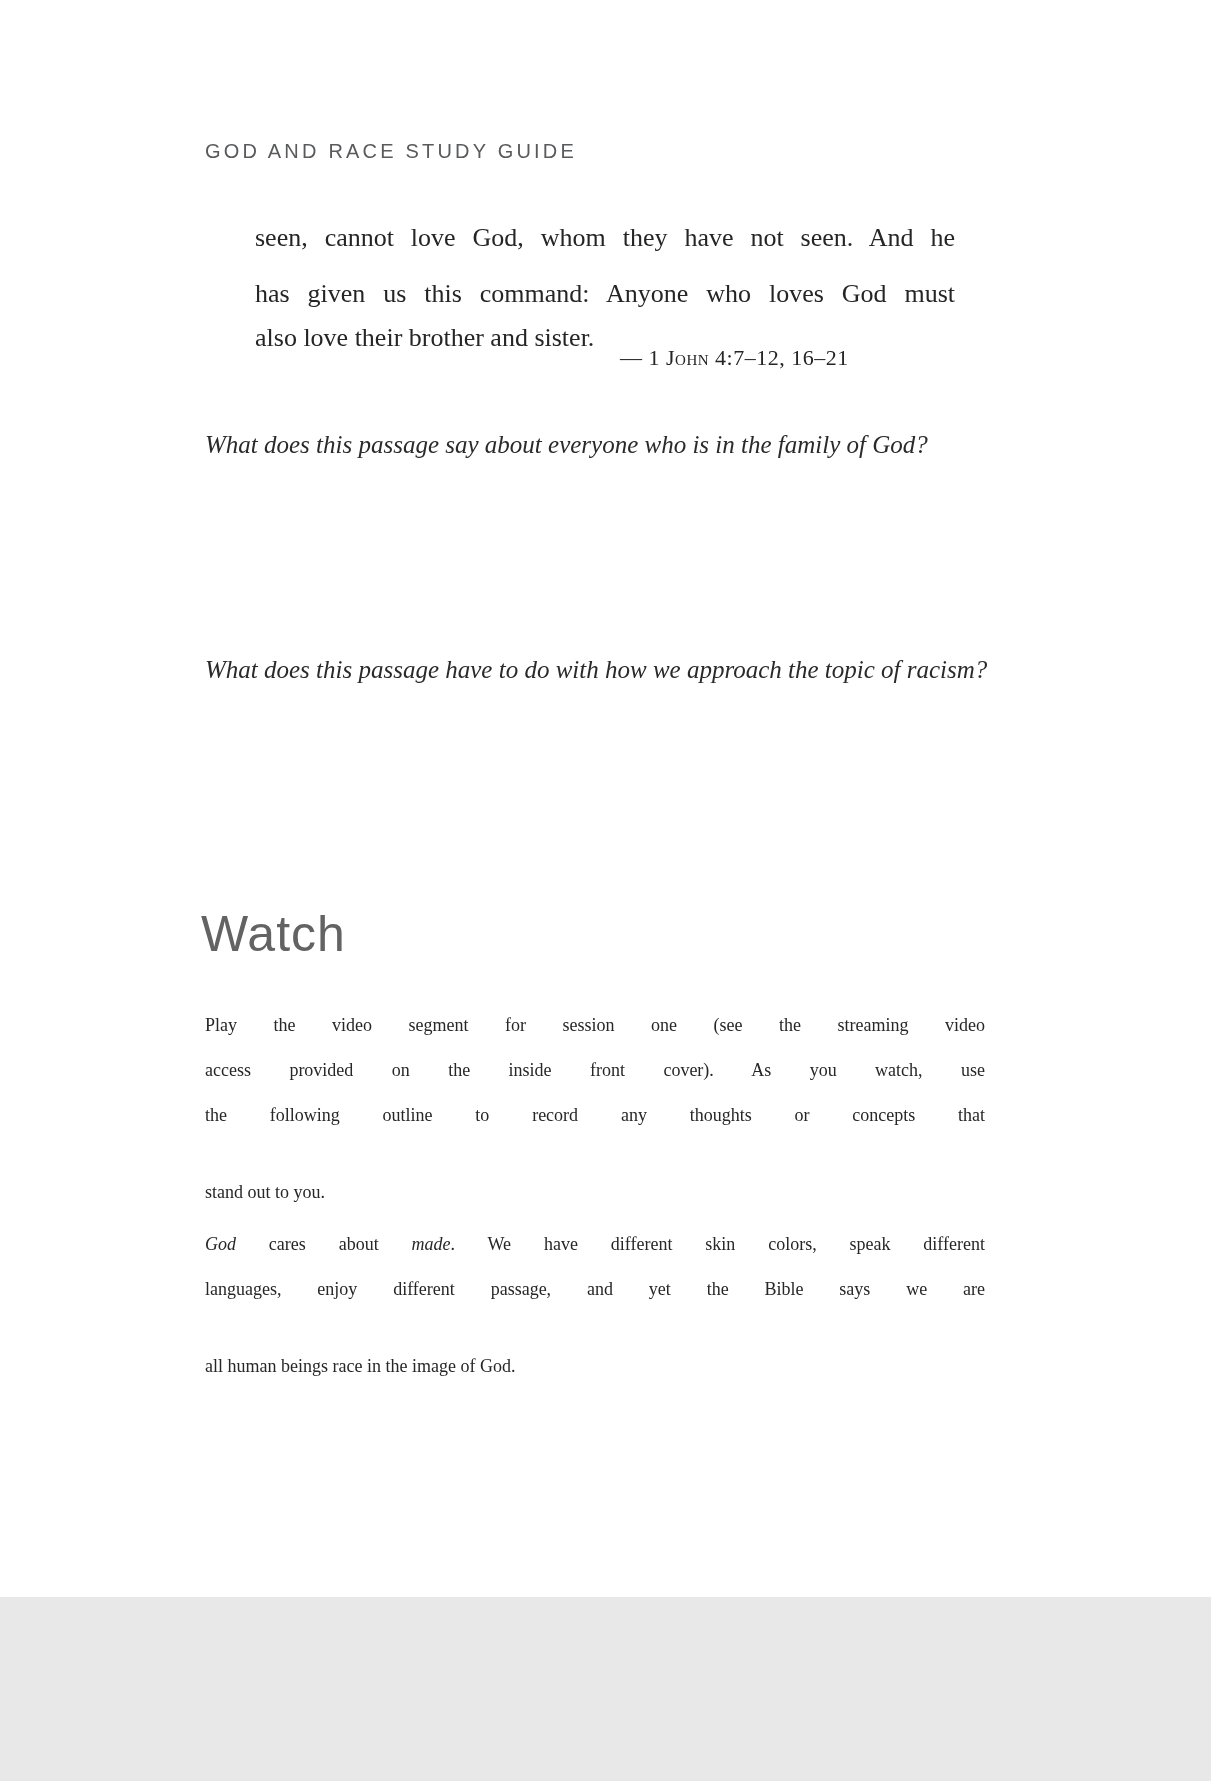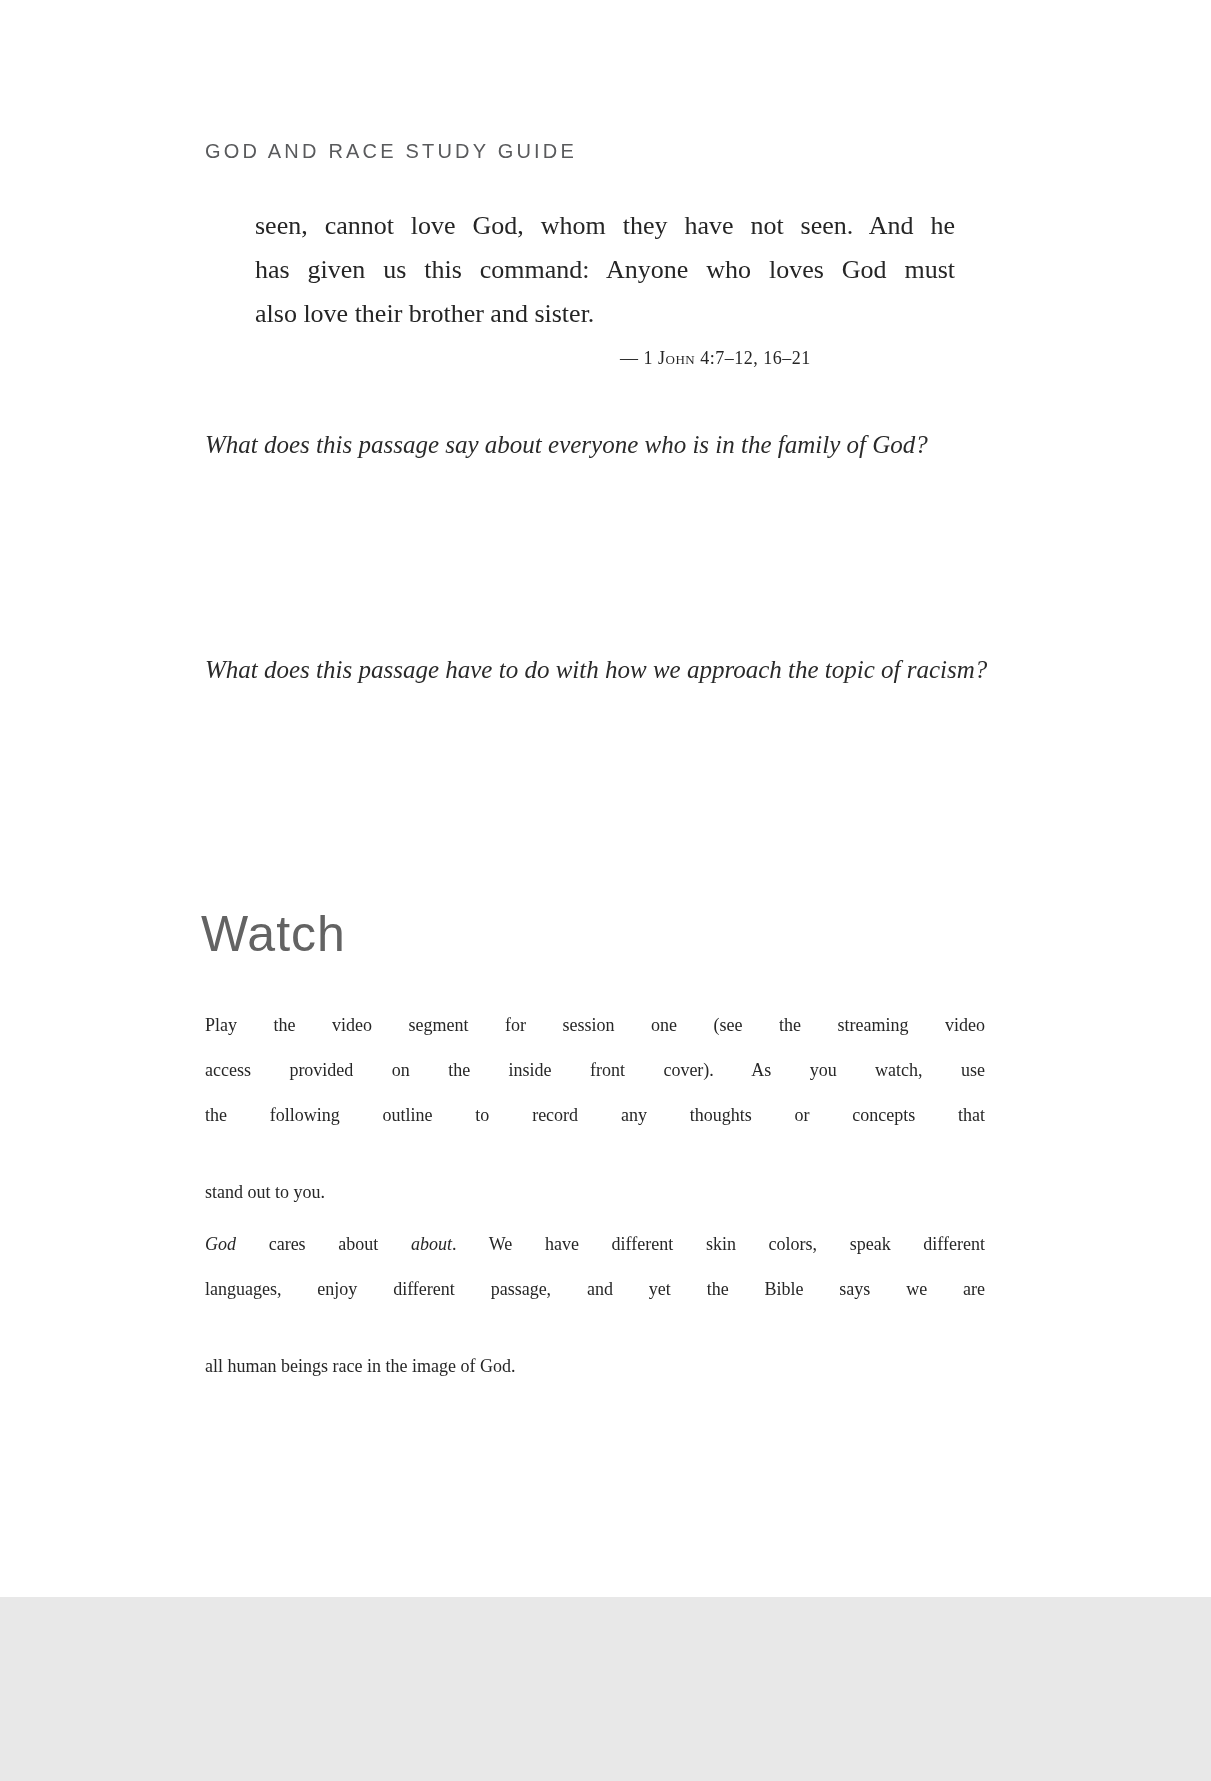--- a/index.html
+++ b/index.html
@@ -35,26 +35,27 @@
     width: 700px;
     font-size: 26px;
     line-height: 44px;
     color: #252525;
   }
   .qline { white-space: nowrap; }
   .qline.j {
     white-space: normal;
     text-align: justify;
     text-align-last: justify;
+    margin-top: 12px;
   }
   .attribution {
     position: absolute;
     left: 620px;
     top: 343px;
-    font-size: 18px;
+    font-size: 22px;
     line-height: 30px;
     letter-spacing: 0.5px;
     color: #252525;
     white-space: nowrap;
   }
   .attribution .book { font-variant: small-caps; }
   .question {
     position: absolute;
     left: 205px;
     font-style: italic;
@@ -131,20 +132,20 @@
   <h1 class="watch-heading">Watch</h1>
 
   <div class="para" id="watch-paragraph-1">
     <div class="pline">Play the video segment for session one (see the streaming video</div>
     <div class="pline">access provided on the inside front cover). As you watch, use</div>
     <div class="pline">the following outline to record any thoughts or concepts that</div>
     <div class="pline last">stand out to you.</div>
   </div>
 
   <div class="para" id="watch-paragraph-2">
-    <div class="pline"><span class="it">God</span><span> cares about </span><span class="it">about</span><span>. We have different skin colors, speak different</span></div>
+    <div class="pline"><span class="it">God</span><span> cares about </span><span class="it">made</span><span>. We have different skin colors, speak different</span></div>
     <div class="pline">languages, enjoy different passage, and yet the Bible says we are</div>
     <div class="pline last">all human beings race in the image of God.</div>
   </div>
 
   <div class="page-number">4</div>
 
 </div>
 
 </body></html>

